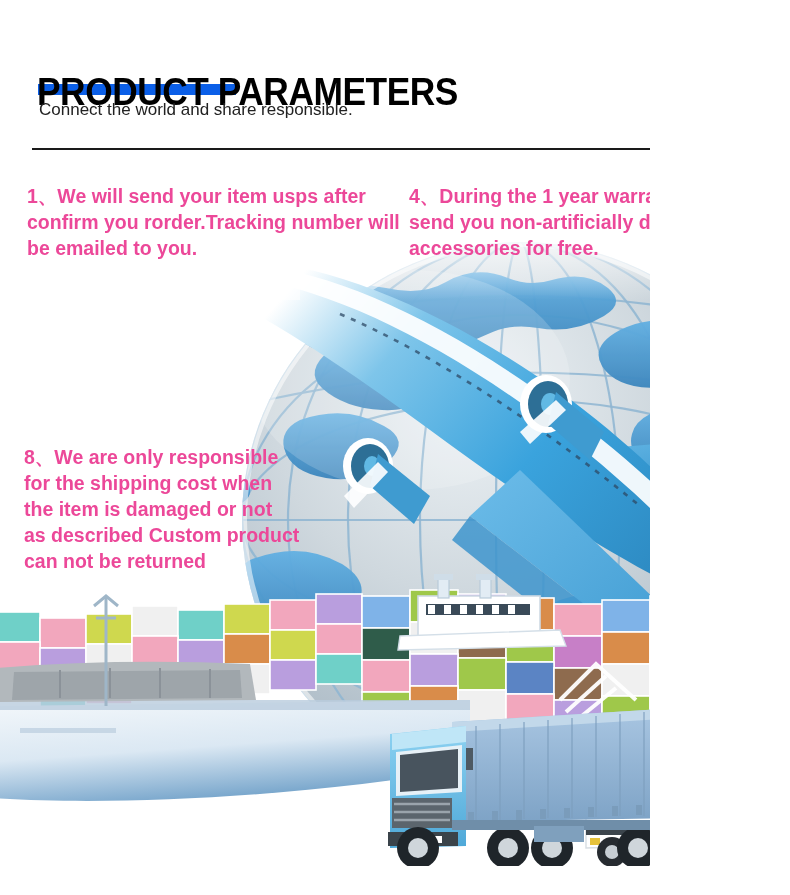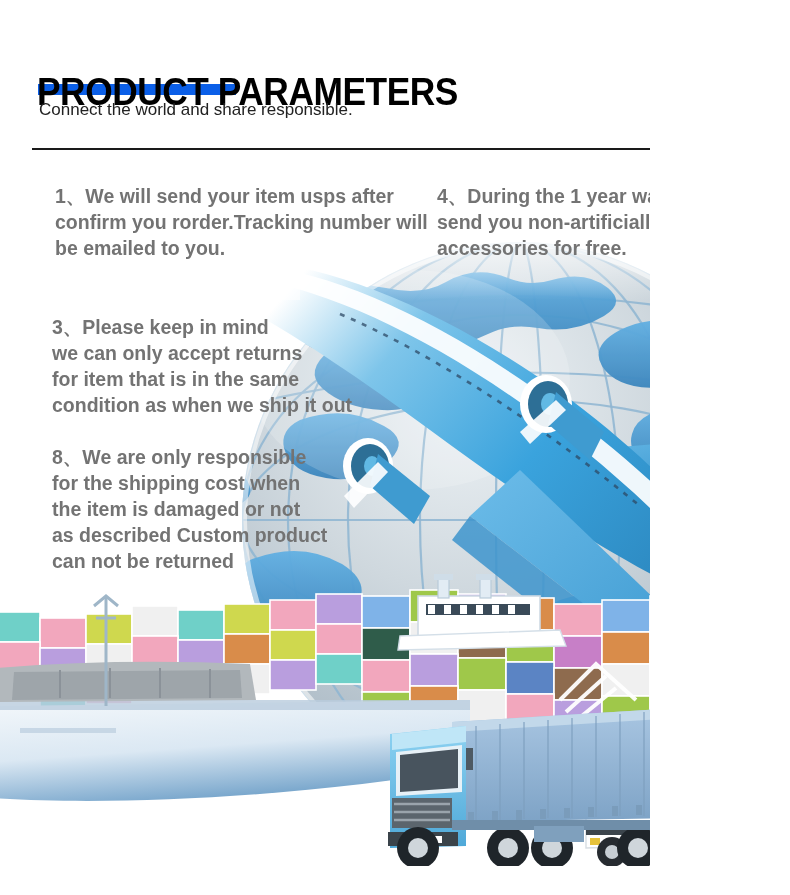--- a/index.html
+++ b/index.html
@@ -90,26 +90,25 @@
     left: 32px;
     top: 148px;
     width: 739px;
     height: 2px;
     background: #1a1a1a;
   }
 
   
   .policy {
     position: absolute;
-    color: #737373;
+    color: #ec4899;
     font-size: 19.5px;
     font-weight: bold;
     line-height: 26px;
     white-space: pre-line;
-    margin-left: 28px;
   }
   #policy-1 { left: 27px;  top: 183px; width: 382px; }
   #policy-2 { left: 409px; top: 183px; width: 378px; }
   #policy-3 { left: 24px;  top: 314px; width: 340px; }
   #policy-4 { left: 24px;  top: 444px; width: 330px; }
 </style>
 </head>
 <body>
 
 <div id="page">
@@ -485,23 +484,19 @@
 
     <div id="subtitle-block">
       <span class="sub-line">Connect the world and share responsible.</span>
     </div>
 
     <div id="header-rule"></div>
   </div>
 
   <div class="policy" id="policy-1">1、We will send your item usps after confirm you rorder.Tracking number will be emailed to you.</div>
   <div class="policy" id="policy-2">4、During the 1 year warranty, we can send you non-artificially damaged accessories for free.</div>
-  <div class="policy" id="policy-3">3、Please keep in mind
-we can only accept returns
-for item that is in the same
-condition as when we ship it out</div>
   <div class="policy" id="policy-4">8、We are only responsible
 for the shipping cost when
 the item is damaged or not
 as described Custom product
 can not be returned</div>
 
 </div>
 
 </body></html>

